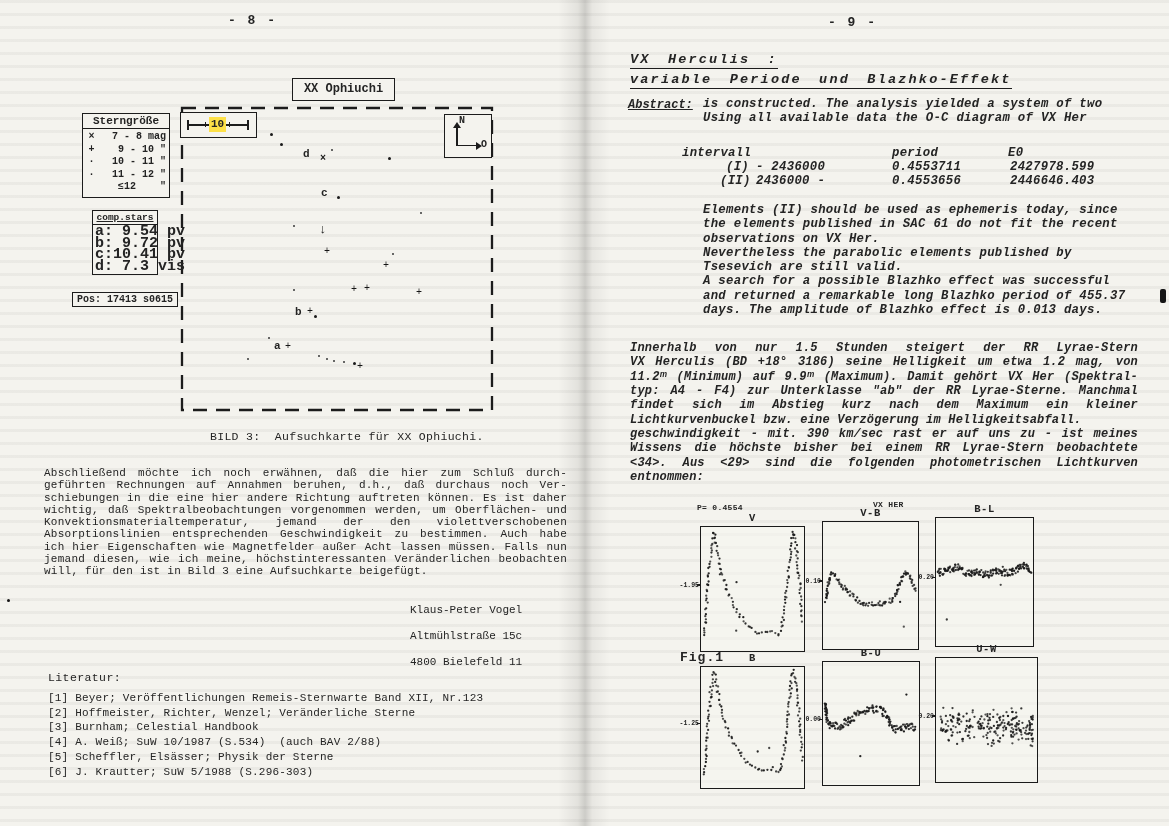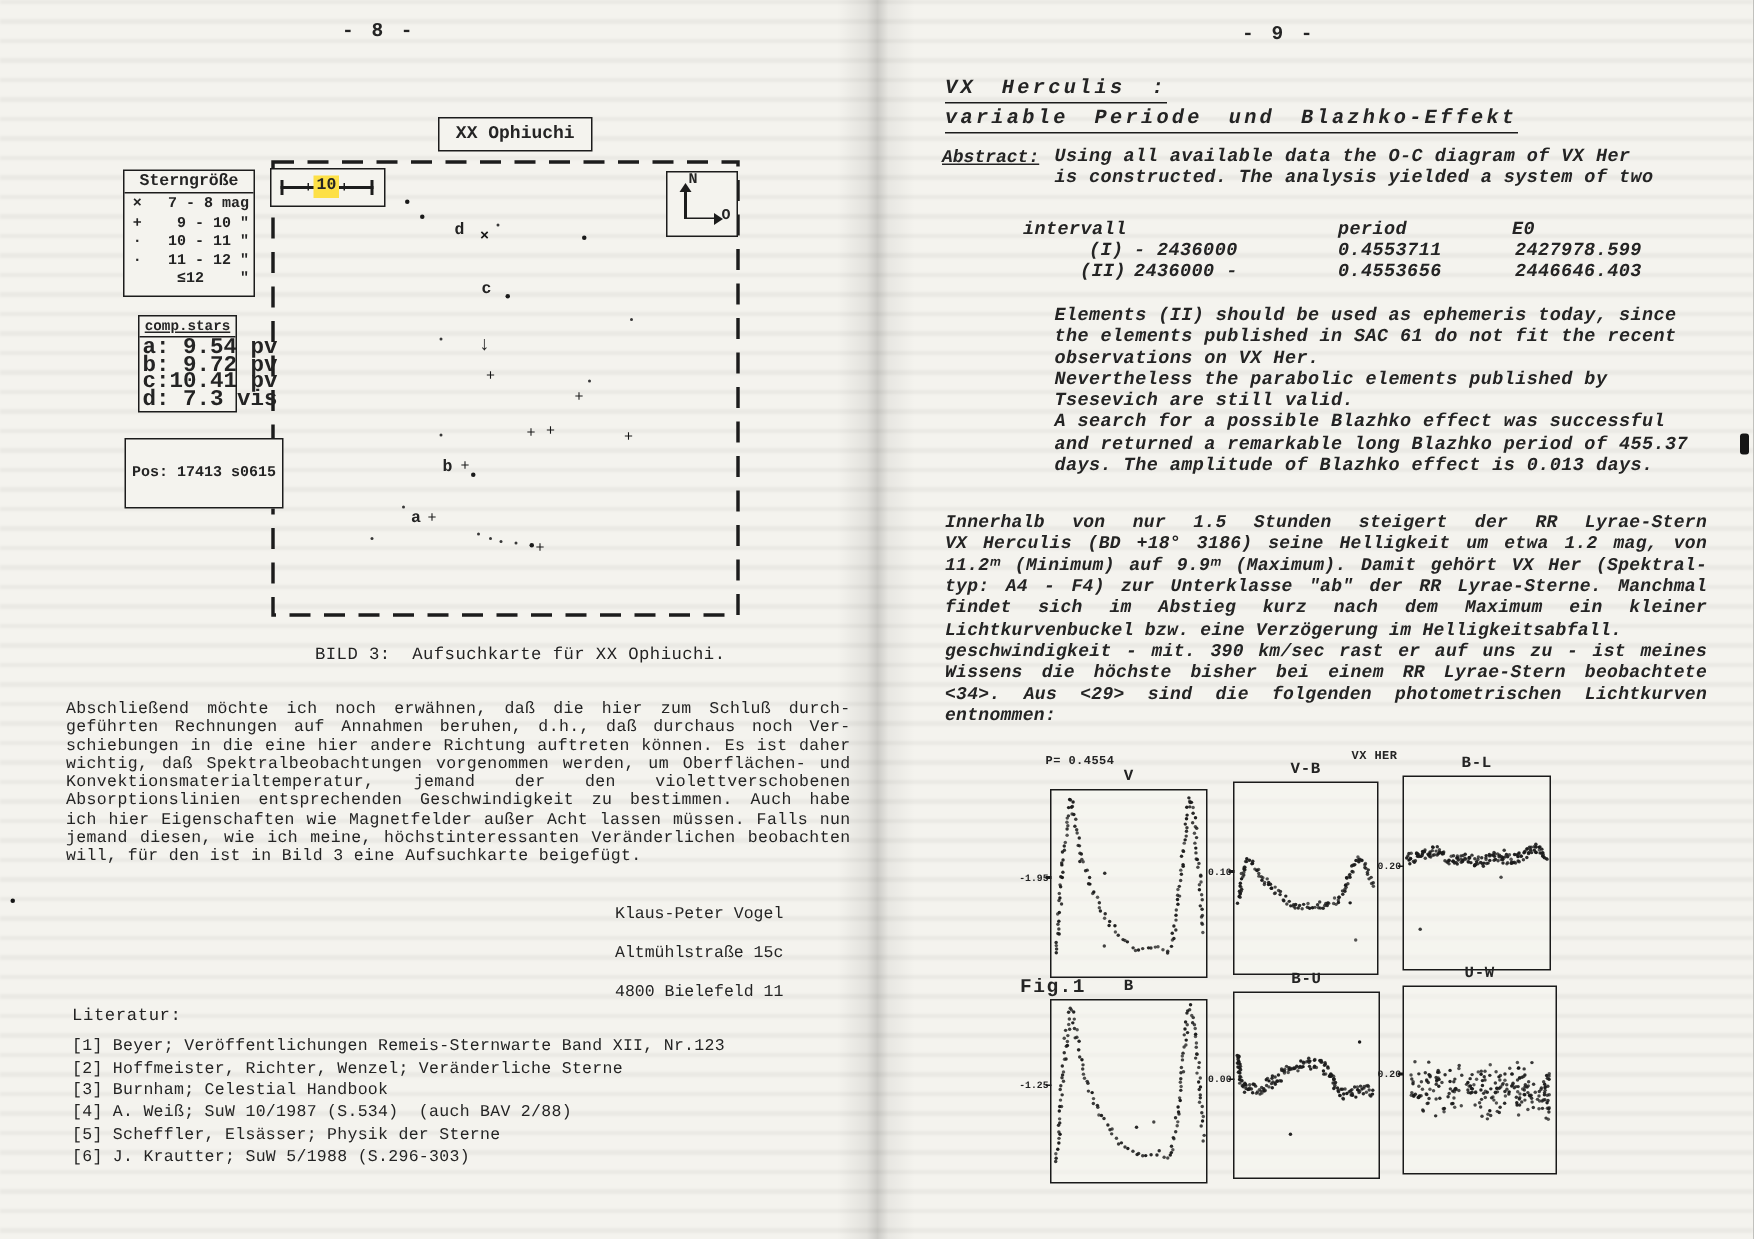--- a/index.html
+++ b/index.html
@@ -51,21 +51,21 @@
     padding:1px 0;}
   .ml-rows{padding:2px 3px 3px 3px;}
   .ml-row{display:flex;font-size:10px;line-height:12.6px;}
   .ml-sym{width:11px;text-align:center;}
   .ml-txt{flex:1;text-align:right;white-space:pre;}
   .compstars{left:92px;top:210px;width:64px;font-weight:700;}
   .cs-head{display:block;border-bottom:1.4px solid #1c1c1c;font-size:9.5px;
     text-align:center;padding:1px 0;text-decoration:underline;}
   .cs-rows{padding:1px 2px 2px 2px;}
   .cs-row{font-size:15px;line-height:11.6px;white-space:pre;}
-  .posbox{left:83px;top:292px;padding:17px 4px;font-size:10px;font-weight:700;}
+  .posbox{left:72px;top:292px;padding:1px 4px;font-size:10px;font-weight:700;}
   .star{position:absolute;color:#151515;}
   .star.mag7{font-size:10px;font-weight:700;line-height:6px;}
   .star.mag9{font-size:10px;line-height:6px;}
   .star.dot11{width:3px;height:3px;border-radius:50%;background:#1a1a1a;}
   .star.dot12{width:2px;height:2px;border-radius:50%;background:#383838;}
   .star-label{position:absolute;font-size:11px;font-weight:700;line-height:10px;}
   .marker{position:absolute;font-size:13px;font-weight:700;line-height:12px;}
   .caption{left:210px;top:430px;font-size:11.5px;letter-spacing:0.3px;white-space:pre;}
   .lpar{left:44px;top:467px;width:523px;font-size:11px;line-height:12.3px;
     letter-spacing:0.25px;}
@@ -226,21 +226,21 @@
   <div class="abs z lit-items" id="lit-items"><div>[1] Beyer; Veröffentlichungen Remeis-Sternwarte Band XII, Nr.123</div><div>[2] Hoffmeister, Richter, Wenzel; Veränderliche Sterne</div><div>[3] Burnham; Celestial Handbook</div><div>[4] A. Weiß; SuW 10/1987 (S.534)  (auch BAV 2/88)</div><div>[5] Scheffler, Elsässer; Physik der Sterne</div><div>[6] J. Krautter; SuW 5/1988 (S.296-303)</div></div>
 
   <div class="abs z pagenum" style="left:828px;top:15px;">- 9 -</div>
 
   <div class="abs z rtitle it">
     <span class="tl">VX Herculis :</span><br>
     <span class="tl">variable Periode und Blazhko-Effekt</span>
   </div>
 
   <div class="abs z abslabel it">Abstract:</div>
-  <div class="abs z absintro it" id="abs-intro"><div>Using all available data the O-C diagram of VX Her</div><div>is constructed. The analysis yielded a system of two</div></div>
+  <div class="abs z absintro it" id="abs-intro"><div>is constructed. The analysis yielded a system of two</div><div>Using all available data the O-C diagram of VX Her</div></div>
 
   <div class="abs z tcell" style="left:682px;top:146px;">intervall</div>
   <div class="abs z tcell" style="left:892px;top:146px;">period</div>
   <div class="abs z tcell" style="left:1008px;top:146px;">E0</div>
   <div class="abs z tcell" style="left:726px;top:160px;">(I)</div>
   <div class="abs z tcell" style="left:756px;top:160px;">- 2436000</div>
   <div class="abs z tcell" style="left:892px;top:160px;">0.4553711</div>
   <div class="abs z tcell" style="left:1010px;top:160px;">2427978.599</div>
   <div class="abs z tcell" style="left:720px;top:174px;">(II)</div>
   <div class="abs z tcell" style="left:756px;top:174px;">2436000 -</div>
@@ -256,21 +256,21 @@
       <div class="jline">typ: A4 - F4) zur Unterklasse "ab" der RR Lyrae-Sterne. Manchmal</div>
       <div class="jline">findet sich im Abstieg kurz nach dem Maximum ein kleiner</div>
       <div class="jline pend">Lichtkurvenbuckel bzw. eine Verzögerung im Helligkeitsabfall.</div>
       <div class="jline">geschwindigkeit - mit. 390 km/sec rast er auf uns zu - ist meines</div>
       <div class="jline">Wissens die höchste bisher bei einem RR Lyrae-Stern beobachtete</div>
       <div class="jline">&lt;34&gt;. Aus &lt;29&gt; sind die folgenden photometrischen Lichtkurven</div>
       <div class="jline pend">entnommen:</div>
     </div>
 
   <div class="abs z fig-ann" style="left:697px;top:503px;">P= 0.4554</div>
-  <div class="abs z fig-ann" style="left:901px;top:500px;">VX HER</div>
+  <div class="abs z fig-ann" style="left:873px;top:500px;">VX HER</div>
   <div class="abs z figlabel" style="left: 680px; top: 650px;">Fig.1</div>
 
   <div class="abs z" id="panels-layer" style="left:0;top:0;">
       <div class="panel" style="left: 700px; top: 526px; width: 103px; height: 124px;">
         <div class="panel-label">V</div>
         <div class="ytick">-1.95</div>
         <div class="ytickmark"></div>
         <svg width="103" height="124">
           <circle cx="3.2" cy="108.1" r="1.15" fill="#1b1b1b" fill-opacity="0.95"></circle>
           <circle cx="3.4" cy="105.6" r="1.15" fill="#1b1b1b" fill-opacity="0.86"></circle>

